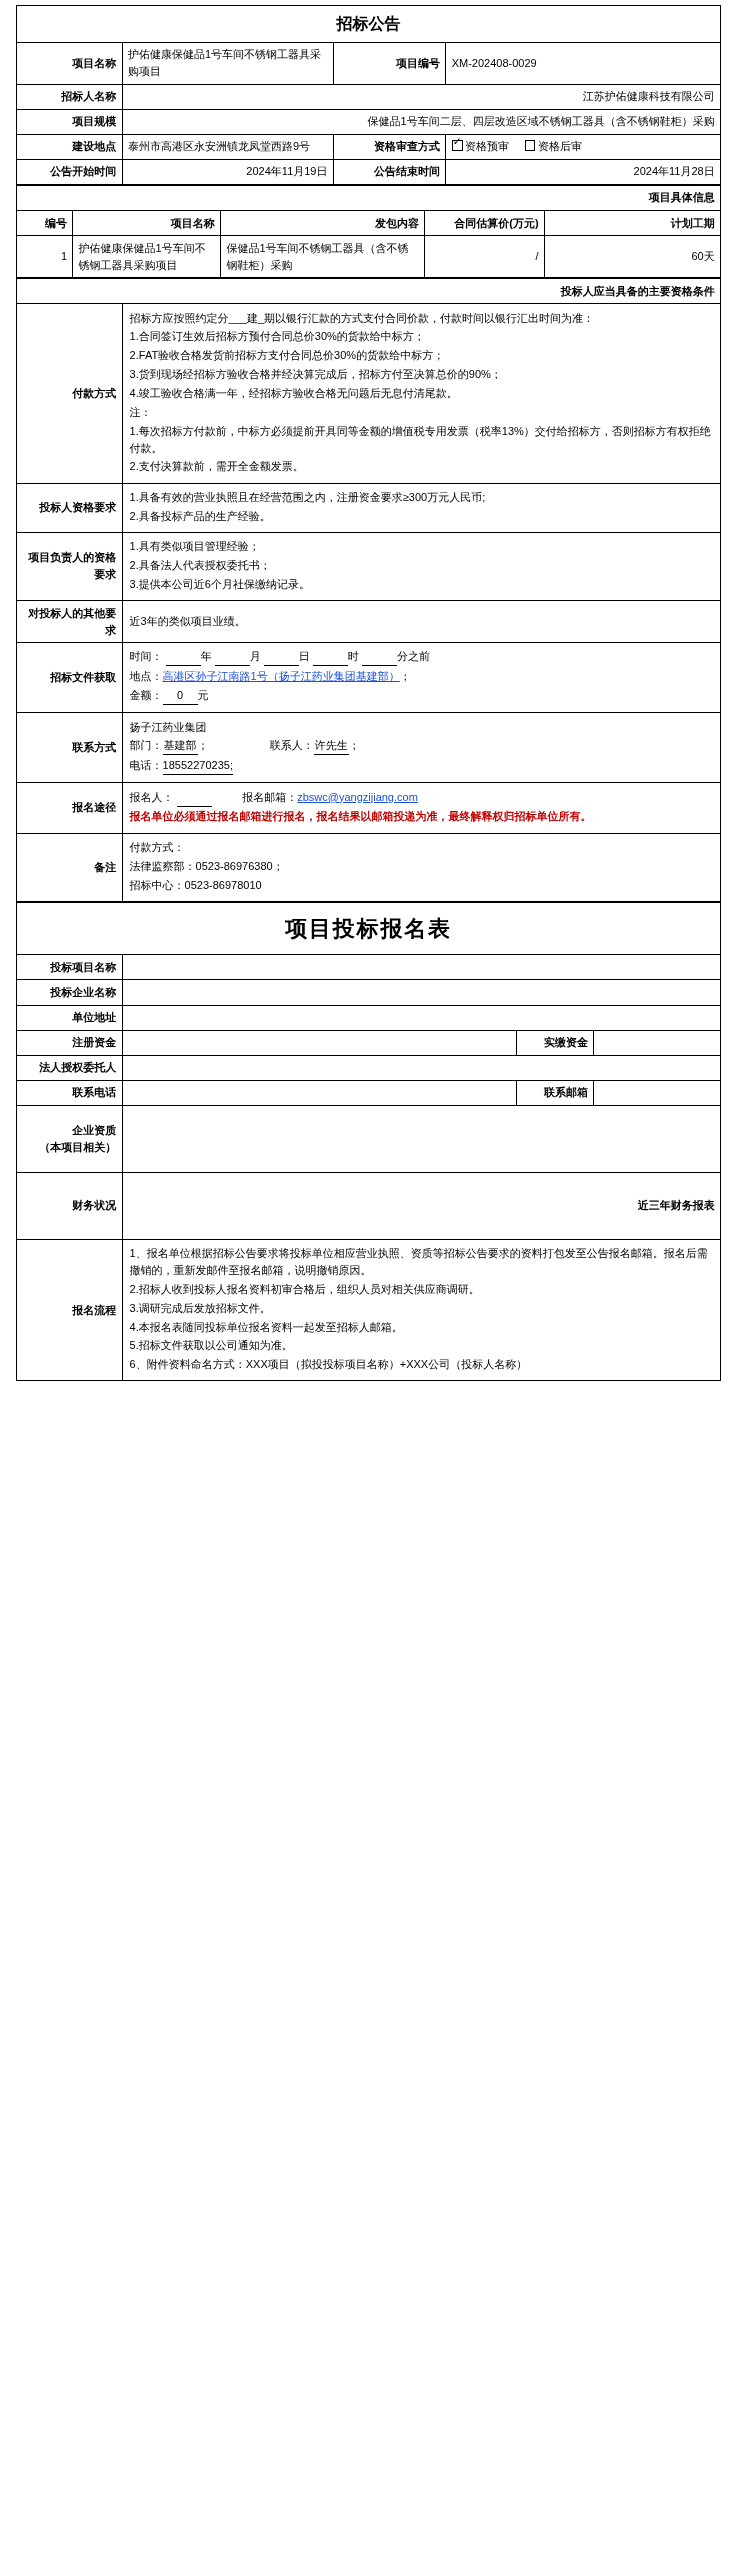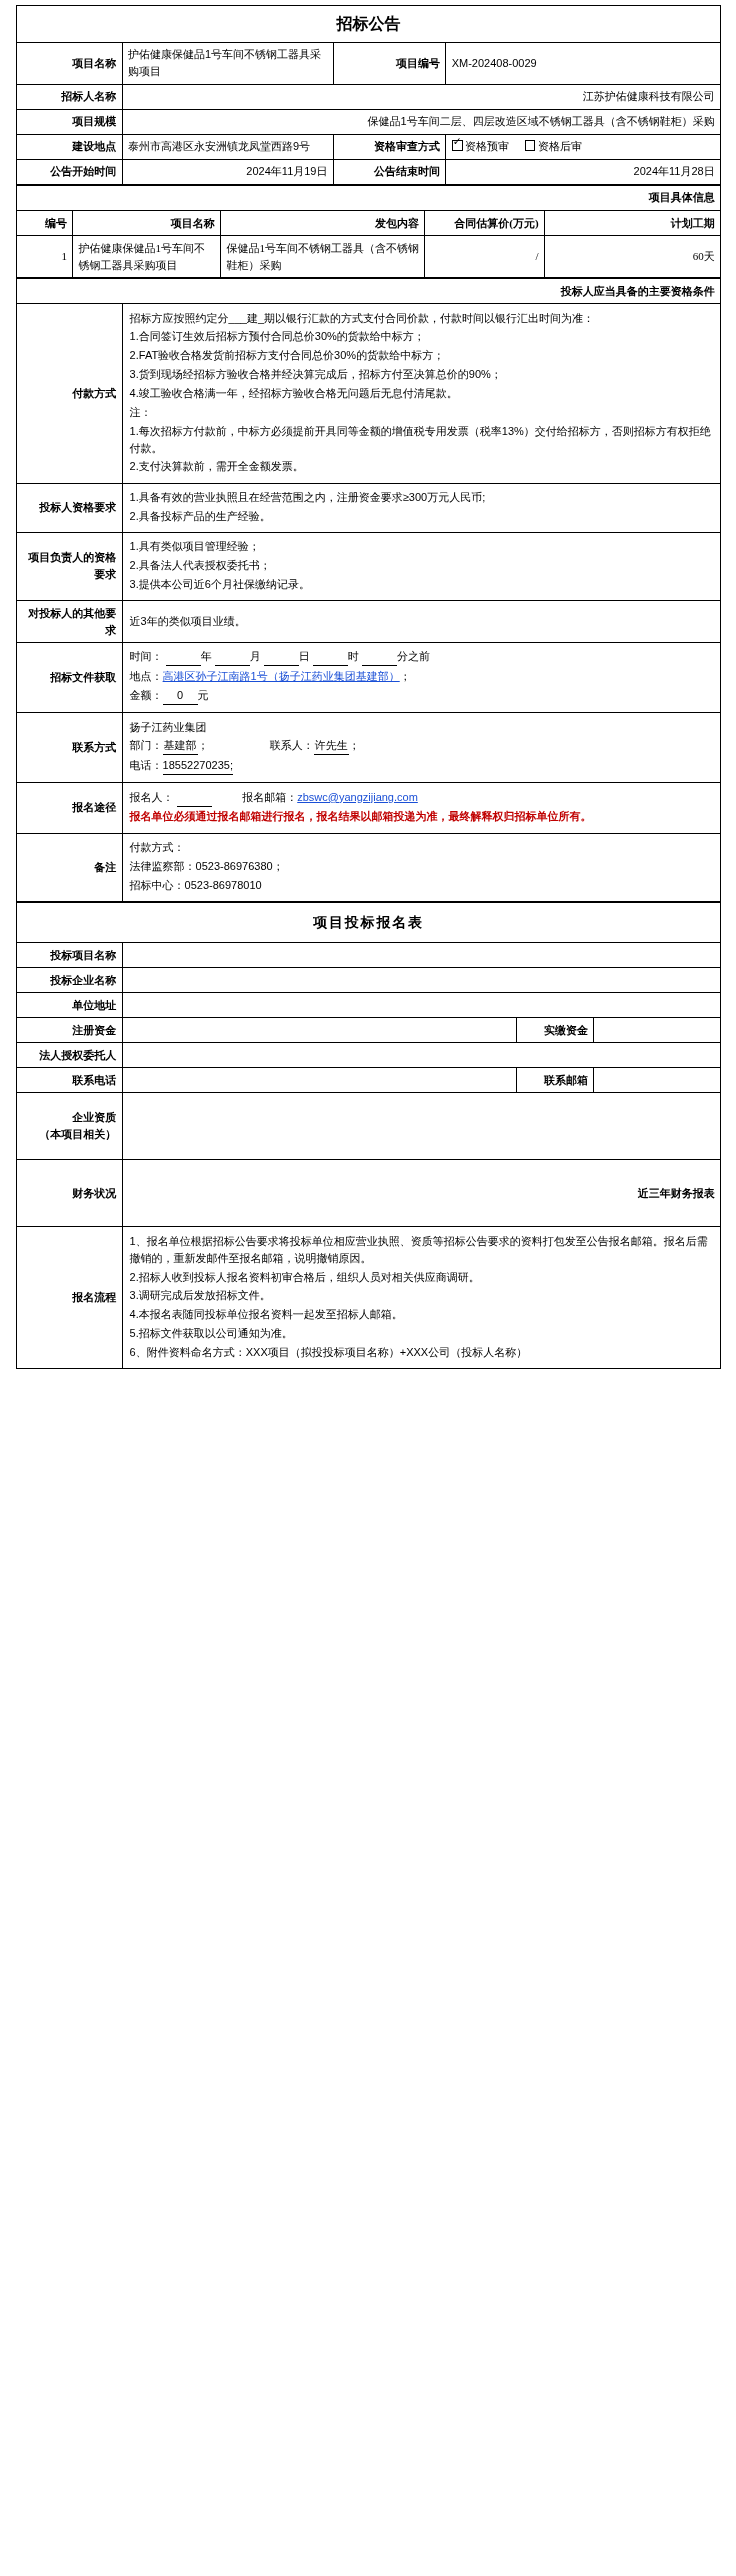--- a/index.html
+++ b/index.html
@@ -8,21 +8,21 @@
     color:#000;
     width:737px;
   }
   .page{width:737px;padding:5.3px 16px 17.7px 16px;box-sizing:border-box;}
   table{border-collapse:collapse;width:100%;table-layout:fixed;}
   td,th{border:0.9px solid #000;padding:3.5px 5.3px;font-size:11px;line-height:1.55;vertical-align:middle;}
   .c{text-align:right;}
   .l{text-align:left;}
   .b{font-weight:bold;}
   .title{font-weight:bold;text-align:center;font-size:16px;padding:5.3px 0;}
-  .bigtitle{font-size:14px;font-weight:bold;text-align:center;padding:8.8px 0;letter-spacing:1.8px;}
+  .bigtitle{font-size:22px;font-weight:bold;text-align:center;padding:8.8px 0;letter-spacing:1.8px;}
   .p{margin:0 0 1.8px 0;}
   .u{border-bottom:0.9px solid #000;display:inline-block;min-width:35px;text-align:center;}
   .link{color:#1a4fd6;text-decoration:underline;}
   .red{color:#c00000;font-weight:bold;}
   .cell-pad{padding:5.3px 7px;}
   .chk{display:inline-block;margin-right:12.4px;}
   .box{display:inline-block;width:8.8px;height:8.8px;border:0.9px solid #000;vertical-align:-0.9px;margin-right:2.6px;}
   .box.checked{position:relative;}
   .box.checked:after{content:"✓";position:absolute;left:0px;top:-5.3px;font-size:10.6px;line-height:10.6px;}
 </style>
@@ -69,21 +69,21 @@
     </tr>
     <tr>
       <td class="c b">公告开始时间</td>
       <td class="c">2024年11月19日</td>
       <td class="c b">公告结束时间</td>
       <td class="c">2024年11月28日</td>
     </tr>
   </tbody>
     </table>
 
-  <table style="border-top:none;font-family:Liberation Serif, serif;">
+  <table style="border-top:none;">
     <colgroup>
       <col style="width:8%">
       <col style="width:21%">
       <col style="width:29%">
       <col style="width:17%">
       <col style="width:25%">
     </colgroup>
     <tbody>
         <tr>
       <td colspan="5" class="c b">项目具体信息</td>

